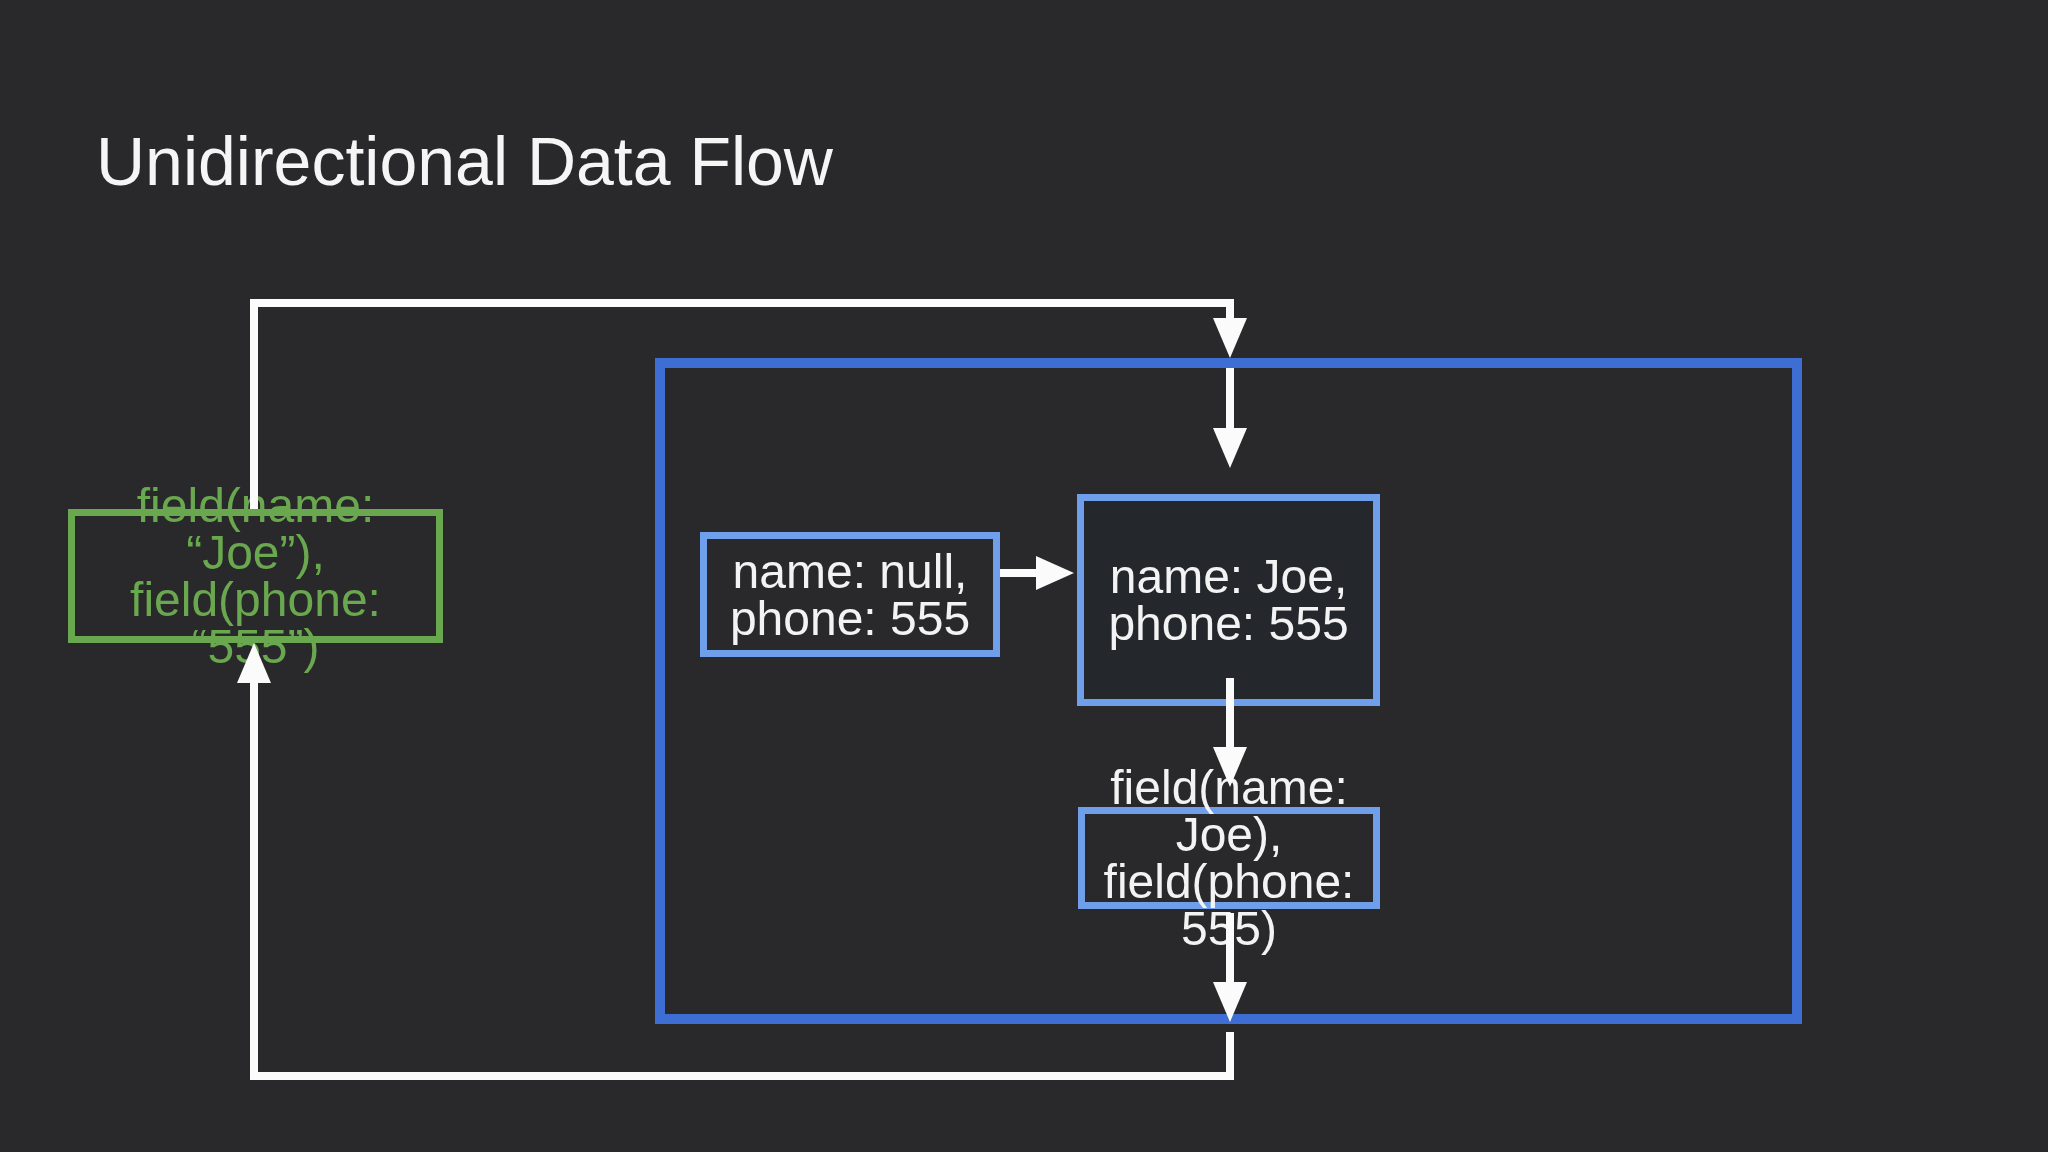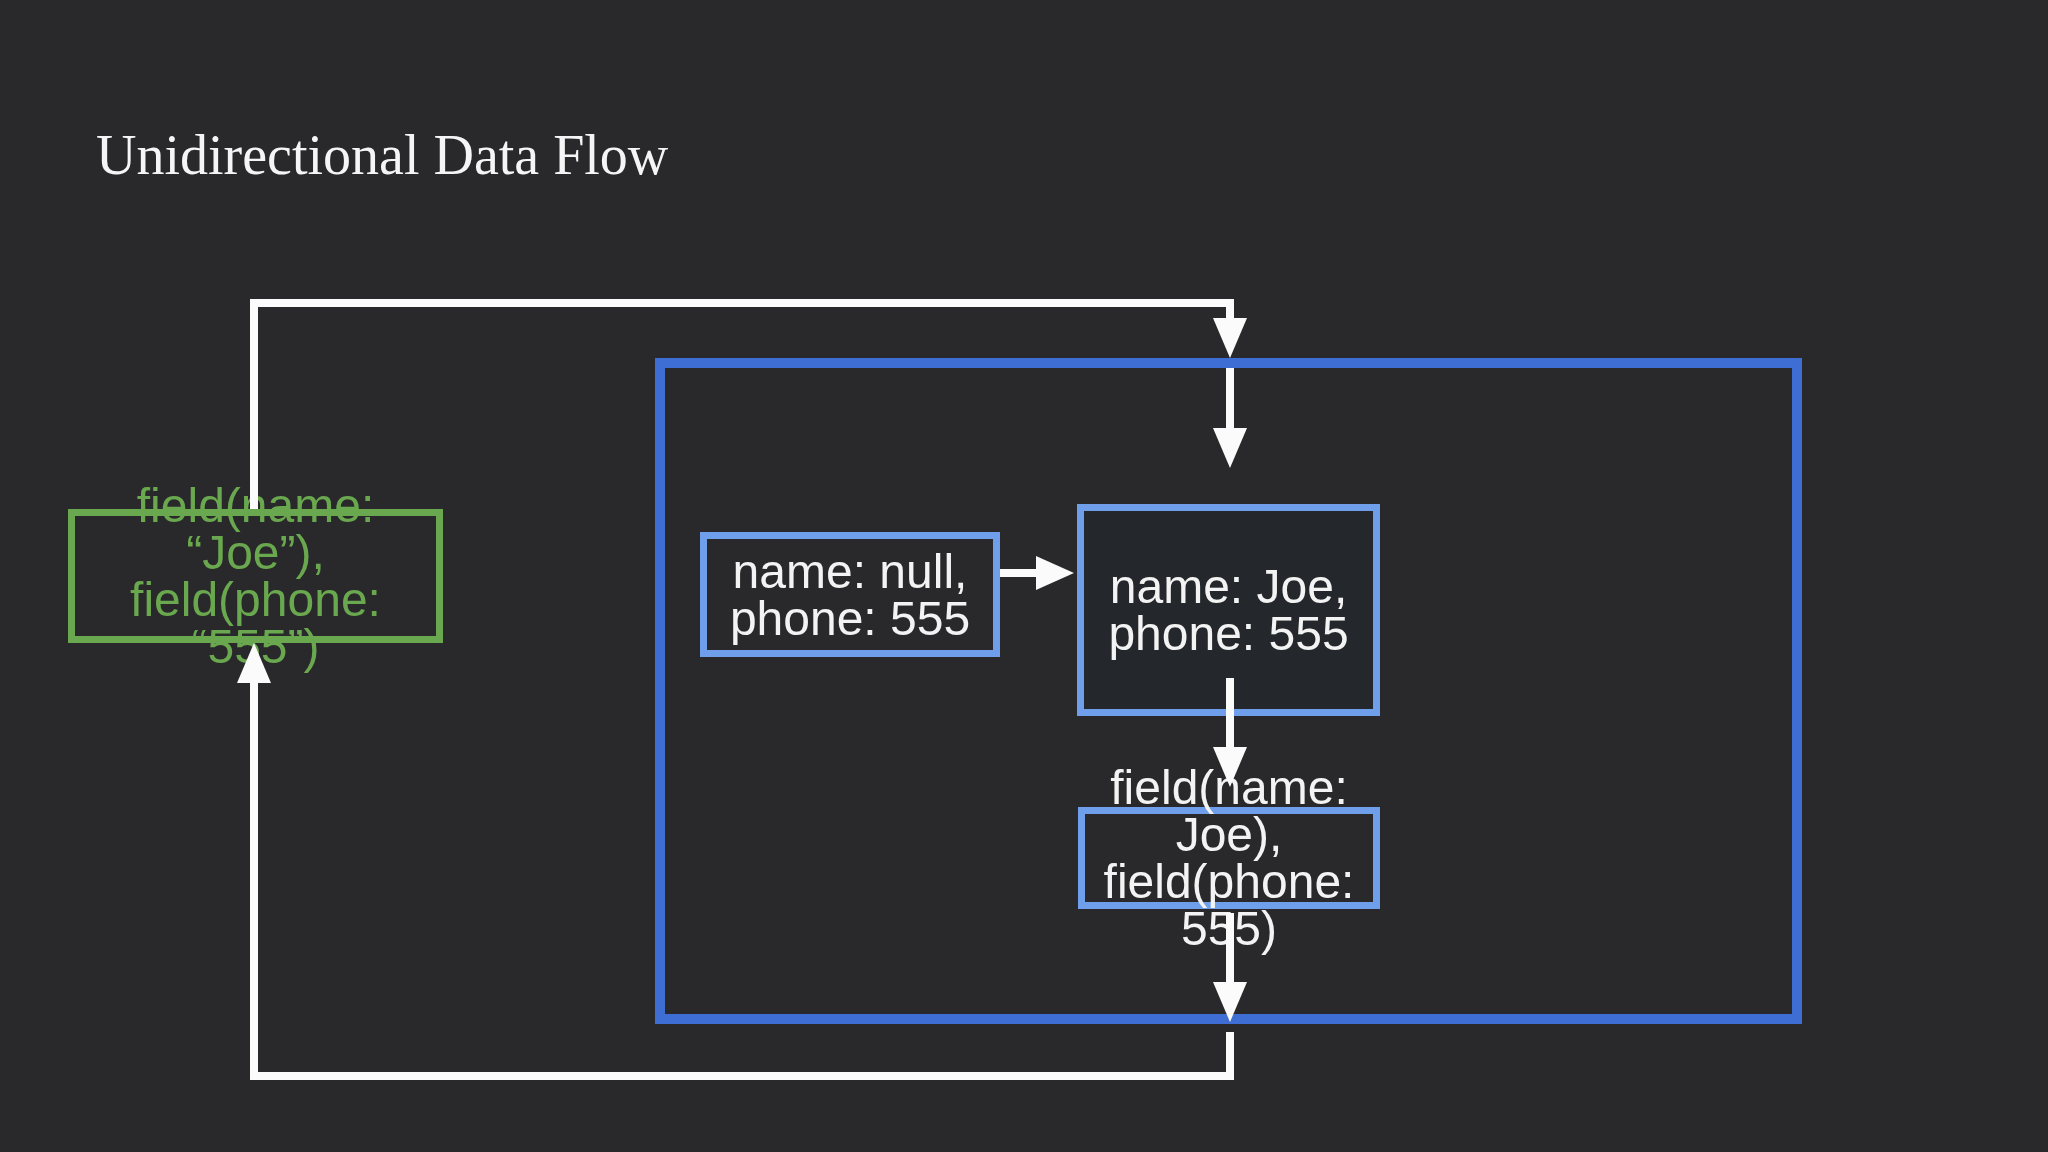--- a/index.html
+++ b/index.html
@@ -15,26 +15,25 @@
   .stage{
     position:relative;
     width:2048px;height:1152px;
     background:var(--bg);
     overflow:hidden;
     font-family:"Liberation Sans", sans-serif;
   }
   .slide-title{
     position:absolute;
     left:96px;top:126px;
-    font-size:56px;line-height:1.05;
+    font-size:68px;line-height:1.05;
     font-weight:400;
     color:#f5f5f5;
     letter-spacing:0px;
     white-space:nowrap;
-    font-family:Liberation Serif, serif;
   }
   .node{
     position:absolute;
     display:flex;flex-direction:column;
     align-items:center;justify-content:center;
     text-align:center;
     font-size:48px;line-height:47px;
     color:#f3f3f3;
   }
   .node-green{
@@ -43,21 +42,21 @@
     color:var(--green);
   }
   .outer-box{
     position:absolute;
     left:655px;top:358px;width:1147px;height:666px;
     border:10px solid var(--outer-blue);
     background:transparent;
   }
   .node-blue{border:7px solid var(--inner-blue);margin-top:20px;}
   .node-state-before{left:700px;top:512px;width:300px;height:125px;}
-  .node-state-after{left:1077px;top:484px;width:303px;height:212px;background:var(--box2-fill);}
+  .node-state-after{left:1077px;top:474px;width:303px;height:212px;background:var(--box2-fill);}
   .node-render{left:1078px;top:787px;width:302px;height:102px;}
   .wline{position:absolute;background:var(--white);}
   .tri{position:absolute;width:0;height:0;}
   .tri-down{
     border-left:17px solid transparent;
     border-right:17px solid transparent;
     border-top:40px solid var(--white);
   }
   .tri-up{
     border-left:17px solid transparent;

